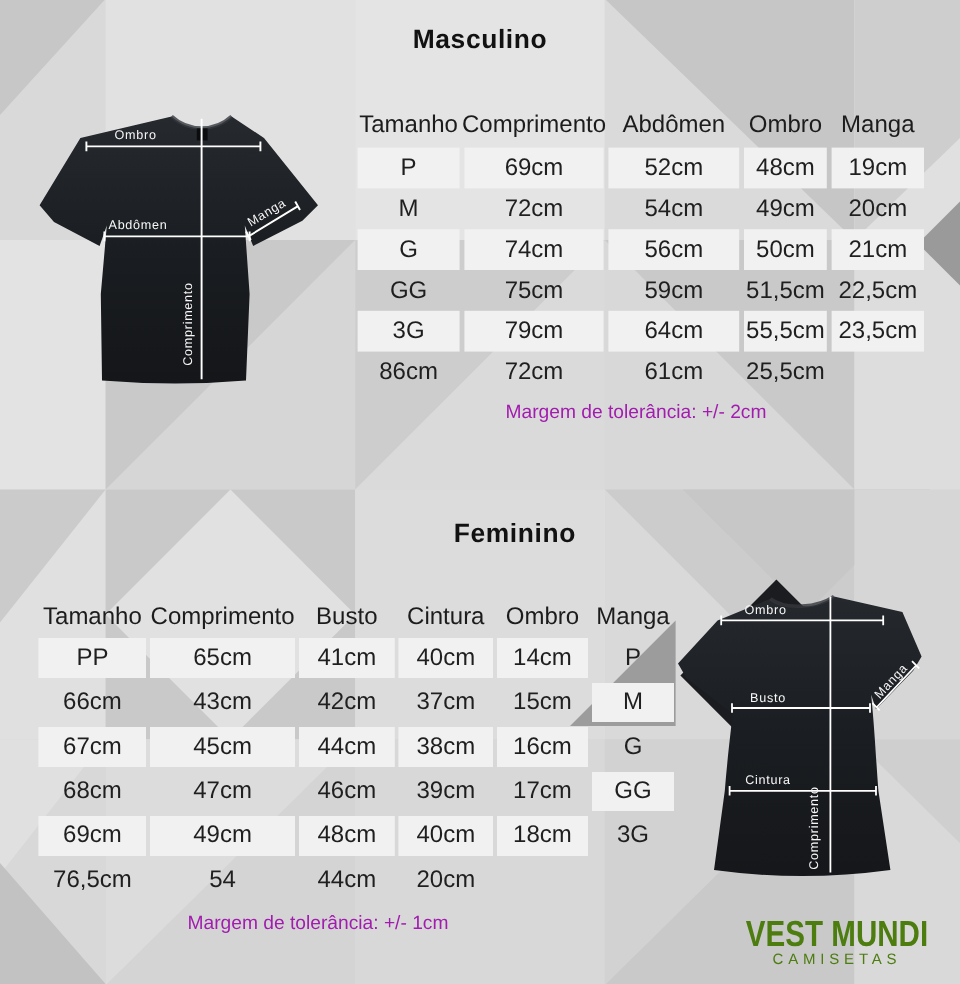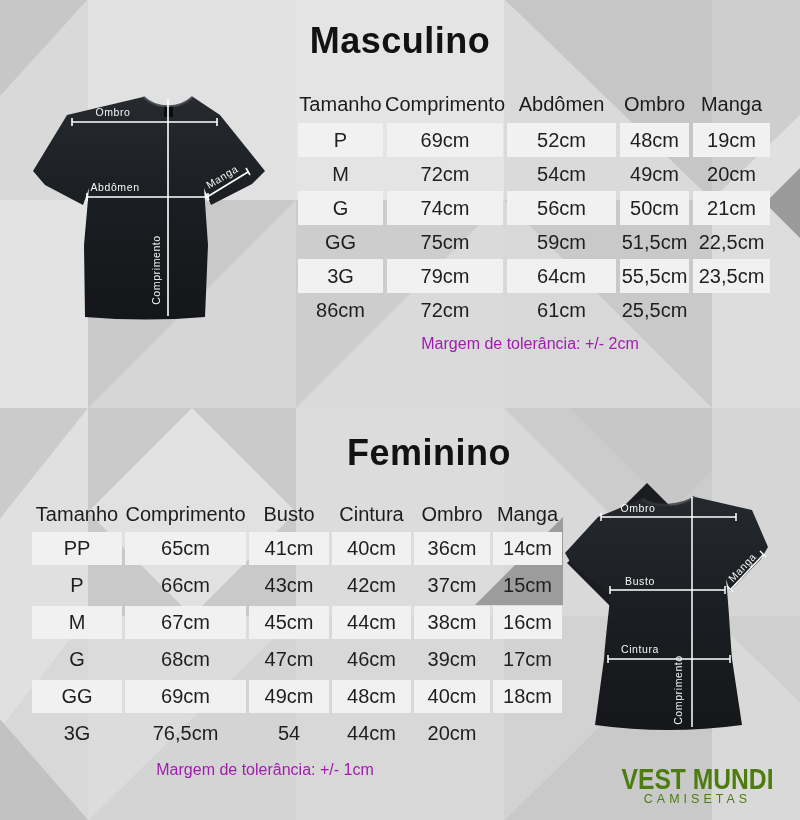--- a/index.html
+++ b/index.html
@@ -4,21 +4,21 @@
 <style>
   html,body{margin:0;padding:0;}
   body{
     width:800px;height:820px;position:relative;overflow:hidden;
     font-family:"Liberation Sans","DejaVu Sans",sans-serif;
     background:#d9d9d9;
   }
   #bg{position:absolute;left:0;top:0;width:800px;height:820px;}
   .section-title{
     position:absolute;left:0;width:800px;text-align:center;
-    font-size:36px;font-weight:900;color:#121212;letter-spacing:0.5px;
+    font-size:22px;font-weight:900;color:#121212;letter-spacing:0.5px;
   }
   #masc-title{top:20px;}
   #fem-title{top:432px;margin-left:29px;}
   .size-table{position:absolute;display:grid;}
   #masc-table{left:298px;top:85px;grid-template-columns:85px 116px 109px 69px 77px;column-gap:4px;}
   #fem-table{left:32px;top:498px;grid-template-columns:90px 121px 80px 79px 76px 69px;column-gap:3px;}
   .th{
     display:flex;align-items:center;justify-content:center;
     font-size:20px;color:#1c1c1c;font-weight:400;
   }
@@ -171,21 +171,20 @@
     <div class="th">Tamanho</div>
     <div class="th">Comprimento</div>
     <div class="th">Busto</div>
     <div class="th">Cintura</div>
     <div class="th">Ombro</div>
     <div class="th">Manga</div>
     <div class="td band">PP</div>
     <div class="td band">65cm</div>
     <div class="td band">41cm</div>
     <div class="td band">40cm</div>
-    <div class="td band">36cm</div>
     <div class="td band">14cm</div>
     <div class="td">P</div>
     <div class="td">66cm</div>
     <div class="td">43cm</div>
     <div class="td">42cm</div>
     <div class="td">37cm</div>
     <div class="td">15cm</div>
     <div class="td band">M</div>
     <div class="td band">67cm</div>
     <div class="td band">45cm</div>

